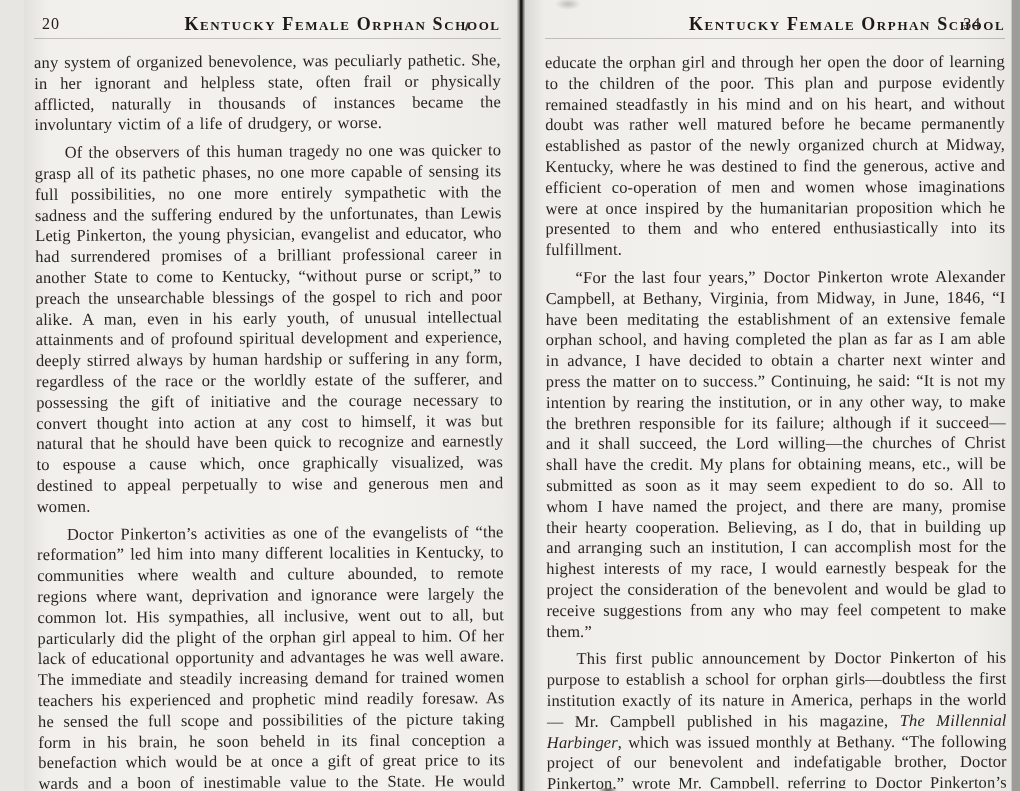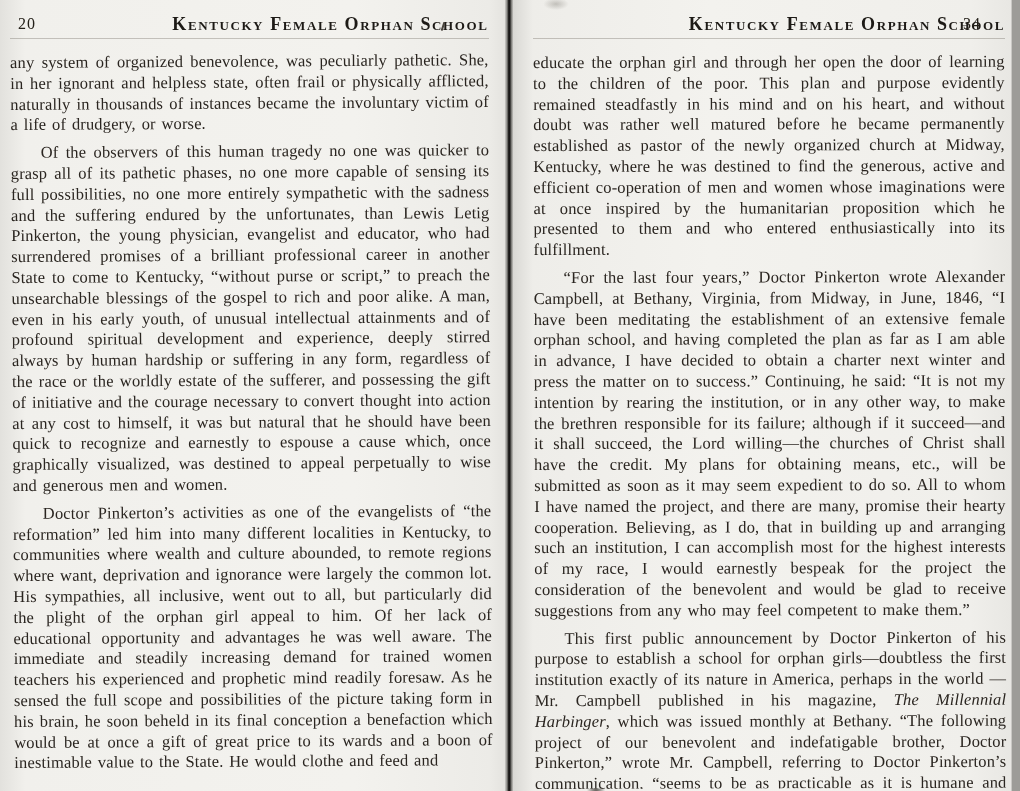--- a/index.html
+++ b/index.html
@@ -18,20 +18,21 @@
     position:relative;
     height:791px;
     box-sizing:border-box;
     color:#292420;
   }
 
   .page-left {
     width:505px;
     padding:14px 16px 0 10px;
     background:linear-gradient(90deg,#e2e1dd 0%, #f1f0ec 5%, #f3f2ee 70%, #ecebe7 97%, #e4e3df 100%);
+    margin-left:24px;
   }
 
   .page-right {
     width:498px;
     padding:14px 6px 0 20px;
     background:linear-gradient(90deg,#d9d8d4 0%, #eeede9 4%, #f3f2ee 40%, #f0efeb 92%, #e8e7e3 100%);
   }
 
   .binding {
     width:9px; height:791px;

